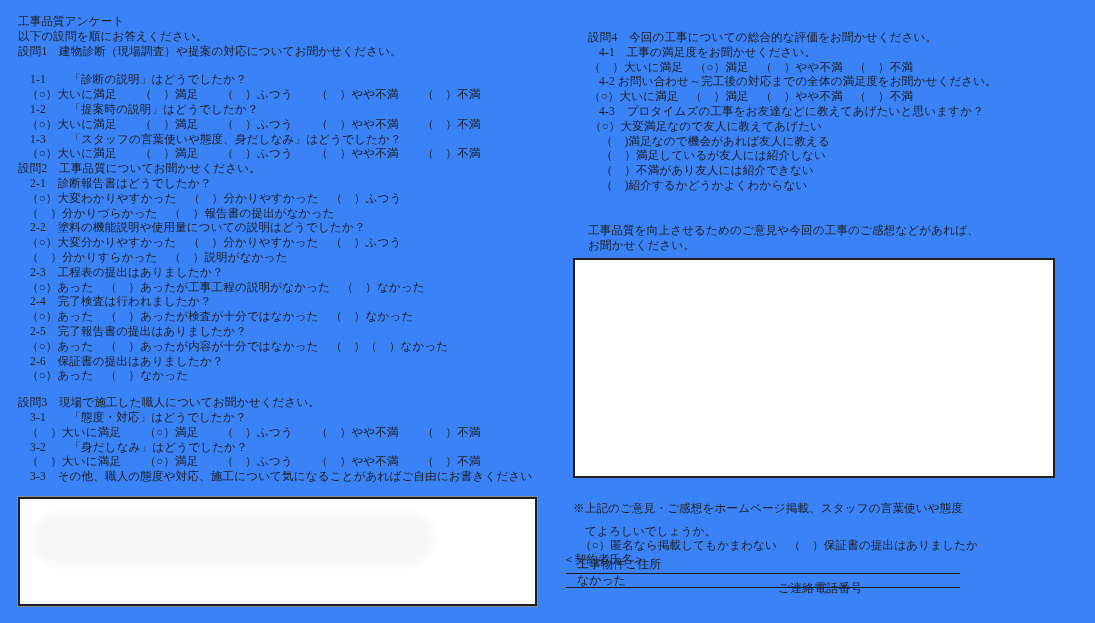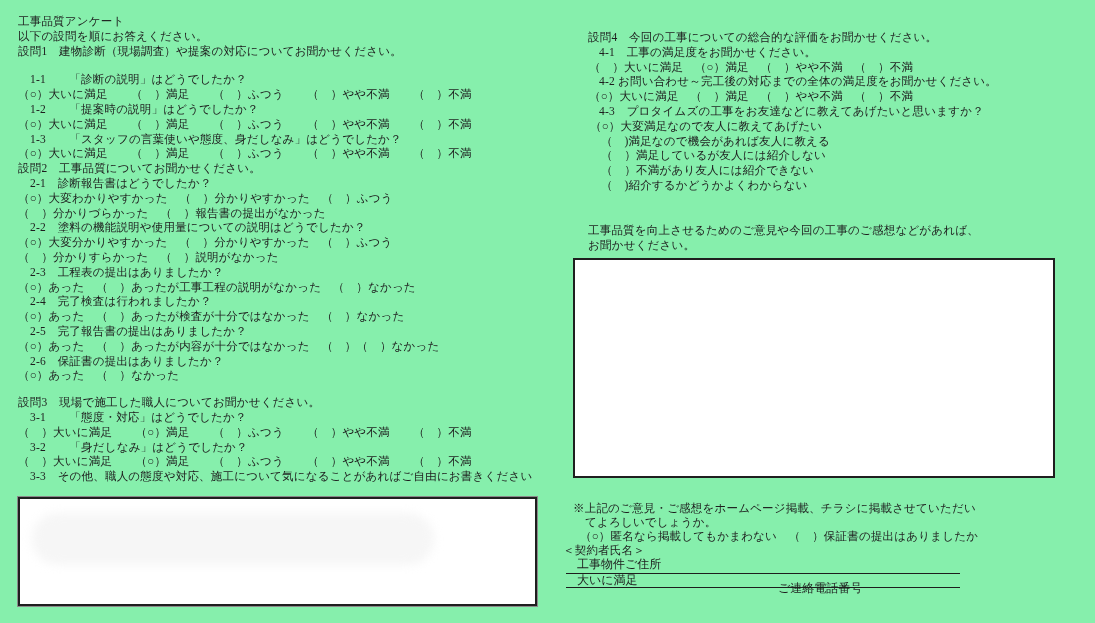--- a/index.html
+++ b/index.html
@@ -1,37 +1,37 @@
 <!DOCTYPE html>
 <html lang="ja"><head>
 <meta charset="utf-8">
 <style>
   html,body{margin:0;padding:0;background:#ffffff;}
   .page{
-    position:relative;width:1095px;height:623px;background:#86efac;
+    position:relative;width:1095px;height:623px;background:#3b82f6;
     overflow:hidden;color:#1d1d1d;
     font-family:"Liberation Serif","DejaVu Serif",serif;
   }
   .col{position:absolute;font-size:11.5px;line-height:14.8px;white-space:pre;letter-spacing:0.2px;}
   #col-left{left:18px;top:14px;}
   #col-right{left:588px;top:30px;}
   #col-publish{left:563px;top:501px;line-height:14px;}
   
   .lh{margin-left:0;}
   .lq{margin-left:12px;}
-  .la{margin-left:0;}
+  .la{margin-left:9px;}
   
   .rh{margin-left:0;}
   .rq{margin-left:11px;}
   .ra{margin-left:1px;}
   .ro1{margin-left:2px;}
   .ro{margin-left:13px;}
   
   .p1{margin-left:10px;}
-  .p2{margin-left:22px;}
+  .p2{margin-left:22px;margin-top:9px;}
   .p3{margin-left:17px;}
   .p4{margin-left:0;}
   
   .box{position:absolute;background:#ffffff;box-sizing:border-box;}
   #box-craftsman{left:18px;top:497px;width:519px;height:109px;border:2px solid #1f1f1f;box-shadow:0 0 0 1px #8a8a8a;}
   #box-feedback{left:573px;top:258px;width:482px;height:220px;border:2px solid #1f1f1f;}
   .redact{position:absolute;left:12px;top:14px;width:402px;height:52px;background:#f6f6f6;border-radius:26px;filter:blur(5px);}
   
   .respondent{position:absolute;left:566px;top:556px;width:394px;font-size:12px;color:#1d1d1d;}
   .resp-row{box-sizing:border-box;border-bottom:1.5px solid #1d1d1d;padding-left:11px;white-space:pre;}
@@ -47,20 +47,20 @@
   <div class="col" id="col-left"><div class="line lh">工事品質アンケート</div><div class="line lh">以下の設問を順にお答えください。</div><div class="line lh">設問1　建物診断（現場調査）や提案の対応についてお聞かせください。</div><div class="line lq" style="margin-top: 14px;">1-1　　「診断の説明」はどうでしたか？</div><div class="line la">（○）大いに満足　　（　）満足　　（　）ふつう　　（　）やや不満　　（　）不満</div><div class="line lq">1-2　　「提案時の説明」はどうでしたか？</div><div class="line la">（○）大いに満足　　（　）満足　　（　）ふつう　　（　）やや不満　　（　）不満</div><div class="line lq">1-3　　「スタッフの言葉使いや態度、身だしなみ」はどうでしたか？</div><div class="line la">（○）大いに満足　　（　）満足　　（　）ふつう　　（　）やや不満　　（　）不満</div><div class="line lh">設問2　工事品質についてお聞かせください。</div><div class="line lq">2-1　診断報告書はどうでしたか？</div><div class="line la">（○）大変わかりやすかった　（　）分かりやすかった　（　）ふつう</div><div class="line la">（　）分かりづらかった　（　）報告書の提出がなかった</div><div class="line lq">2-2　塗料の機能説明や使用量についての説明はどうでしたか？</div><div class="line la">（○）大変分かりやすかった　（　）分かりやすかった　（　）ふつう</div><div class="line la">（　）分かりすらかった　（　）説明がなかった</div><div class="line lq">2-3　工程表の提出はありましたか？</div><div class="line la">（○）あった　（　）あったが工事工程の説明がなかった　（　）なかった</div><div class="line lq">2-4　完了検査は行われましたか？</div><div class="line la">（○）あった　（　）あったが検査が十分ではなかった　（　）なかった</div><div class="line lq">2-5　完了報告書の提出はありましたか？</div><div class="line la">（○）あった　（　）あったが内容が十分ではなかった　（　）（　）なかった</div><div class="line lq">2-6　保証書の提出はありましたか？</div><div class="line la">（○）あった　（　）なかった</div><div class="line lh" style="margin-top: 12px;">設問3　現場で施工した職人についてお聞かせください。</div><div class="line lq">3-1　　「態度・対応」はどうでしたか？</div><div class="line la">（　）大いに満足　　（○）満足　　（　）ふつう　　（　）やや不満　　（　）不満</div><div class="line lq">3-2　　「身だしなみ」はどうでしたか？</div><div class="line la">（　）大いに満足　　（○）満足　　（　）ふつう　　（　）やや不満　　（　）不満</div><div class="line lq">3-3　その他、職人の態度や対応、施工について気になることがあればご自由にお書きください</div></div>
 
   <div class="box" id="box-craftsman">
     <div class="redact"></div>
   </div>
 
   <div class="col" id="col-right"><div class="line rh">設問4　今回の工事についての総合的な評価をお聞かせください。</div><div class="line rq">4-1　工事の満足度をお聞かせください。</div><div class="line ra">（　）大いに満足　（○）満足　（　）やや不満　（　）不満</div><div class="line rq">4-2 お問い合わせ～完工後の対応までの全体の満足度をお聞かせください。</div><div class="line ra">（○）大いに満足　（　）満足　（　）やや不満　（　）不満</div><div class="line rq">4-3　プロタイムズの工事をお友達などに教えてあげたいと思いますか？</div><div class="line ro1">（○）大変満足なので友人に教えてあげたい</div><div class="line ro">（　)満足なので機会があれば友人に教える</div><div class="line ro">（　）満足しているが友人には紹介しない</div><div class="line ro">（　）不満があり友人には紹介できない</div><div class="line ro">（　)紹介するかどうかよくわからない</div><div class="line rh" style="margin-top: 30px;">工事品質を向上させるためのご意見や今回の工事のご感想などがあれば、</div><div class="line rh">お聞かせください。</div></div>
 
   <div class="box" id="box-feedback"></div>
 
-  <div class="col" id="col-publish"><div class="line p1">※上記のご意見・ご感想をホームページ掲載、チラシに掲載させていただい</div><div class="line p2">てよろしいでしょうか。</div><div class="line p3">（○）匿名なら掲載してもかまわない　（　）保証書の提出はありましたか</div><div class="line p4">＜契約者氏名＞</div></div>
+  <div class="col" id="col-publish"><div class="line p1">※上記のご意見・ご感想をホームページ掲載、スタッフの言葉使いや態度</div><div class="line p2">てよろしいでしょうか。</div><div class="line p3">（○）匿名なら掲載してもかまわない　（　）保証書の提出はありましたか</div><div class="line p4">＜契約者氏名＞</div></div>
 
   <div class="respondent">
     <div class="resp-row" id="resp-address"><span>工事物件ご住所</span></div>
-    <div class="resp-row" id="resp-name"><span>大いに満足</span><span class="phone-label">ご連絡電話番号</span></div>
+    <div class="resp-row" id="resp-name"><span>なかった</span><span class="phone-label">ご連絡電話番号</span></div>
   </div>
 
 </div>
 
 </body></html>

